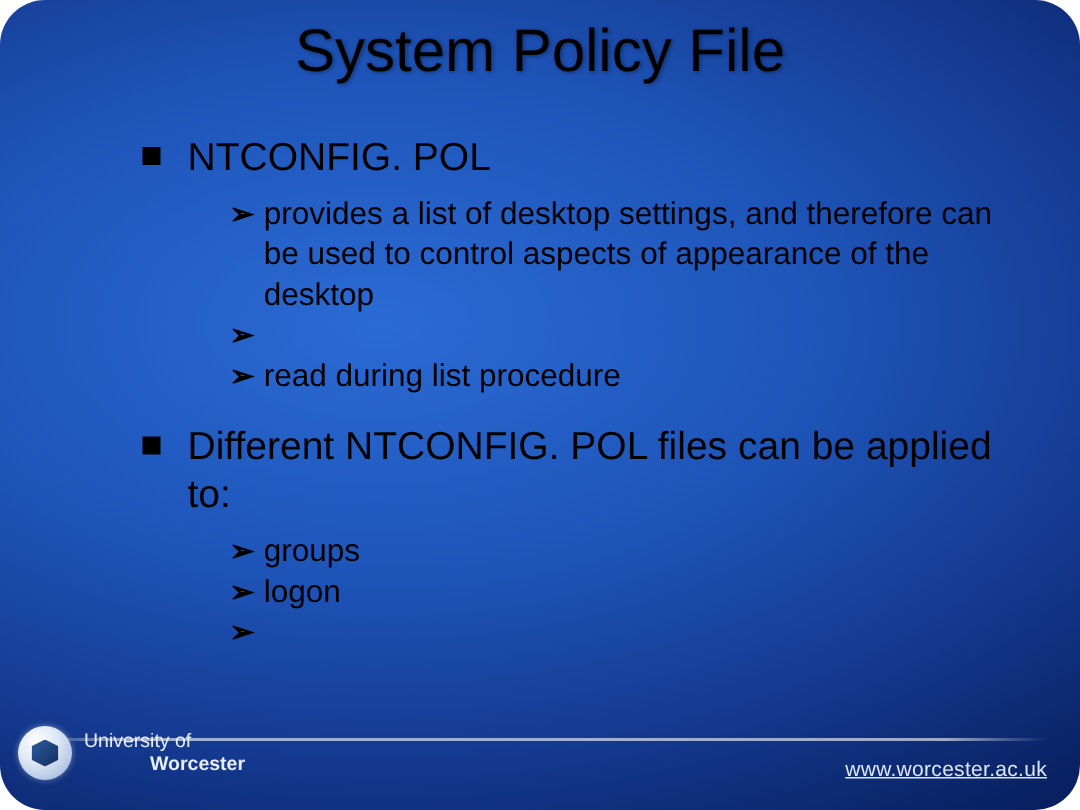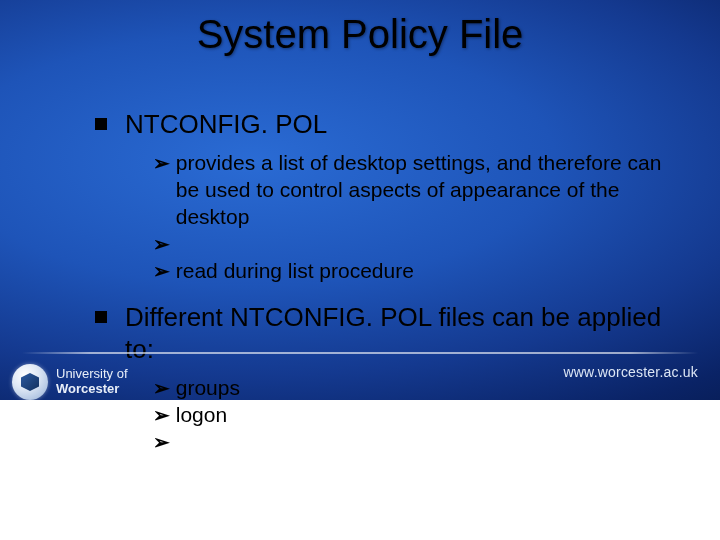--- a/index.html
+++ b/index.html
@@ -6,41 +6,41 @@
     margin: 0;
     padding: 0;
     width: 720px;
     height: 540px;
     overflow: hidden;
     font-family: Arial, Helvetica, sans-serif;
   }
   .slide {
     position: relative;
     width: 720px;
-    height: 400px;
+    height: 540px;
     background: radial-gradient(ellipse 120% 90% at 35% 40%, #2a6bd4 0%, #1e54b8 35%, #14398f 60%, #0a2366 80%, #051642 100%);
     color: #000;
+    border-radius: 30px;
   }
   .title {
     position: absolute;
     top: 12px;
     left: 0;
     width: 100%;
     text-align: center;
     font-size: 40px;
     font-weight: 400;
     color: #000;
     text-shadow: 1px 1px 3px rgba(0,0,0,0.4);
   }
   .content {
     position: absolute;
     top: 88px;
     left: 95px;
     right: 40px;
-    margin-top: 20px;
   }
   .bullet-row {
     display: flex;
     align-items: flex-start;
     margin-bottom: 8px;
   }
   .sq {
     width: 12px;
     height: 12px;
     background: #000;
@@ -86,21 +86,21 @@
     position: absolute;
     left: 22px;
     right: 22px;
     top: 14px;
     height: 2px;
     background: linear-gradient(to right, rgba(255,255,255,0.0) 0%, rgba(255,255,255,0.6) 10%, rgba(255,255,255,0.6) 90%, rgba(255,255,255,0.0) 100%);
   }
   .logo {
     position: absolute;
     left: 12px;
-    bottom: 0;
+    bottom: 20px;
     display: flex;
     align-items: center;
     gap: 8px;
   }
   .crest {
     width: 36px;
     height: 36px;
     border-radius: 50%;
     background: radial-gradient(circle at 35% 30%, #ffffff 0%, #dfe8f5 40%, #b9cbe6 70%, #8fa9cf 100%);
     box-shadow: 0 0 4px rgba(255,255,255,0.4);
@@ -113,28 +113,29 @@
     width: 18px; height: 18px;
     background: linear-gradient(135deg, #2c5aa0, #12305e);
     clip-path: polygon(50% 0, 100% 25%, 100% 75%, 50% 100%, 0 75%, 0 25%);
   }
   .logo-text {
     color: #e8eef8;
     font-size: 13px;
     line-height: 1.15;
   }
   .logo-text .uni { font-weight: 300; }
-  .logo-text .wor { font-weight: 600; }
+  .logo-text .wor { font-weight: 600; margin-left: 44px; }
   .url {
     position: absolute;
     right: 22px;
     bottom: 20px;
     color: #dce6f5;
     font-size: 14px;
     letter-spacing: 0.2px;
+    text-decoration: underline;
   }
 </style>
 </head>
 <body>
 
 <div class="slide">
 
   <div class="title">System Policy File</div>
 
   <div class="content">

